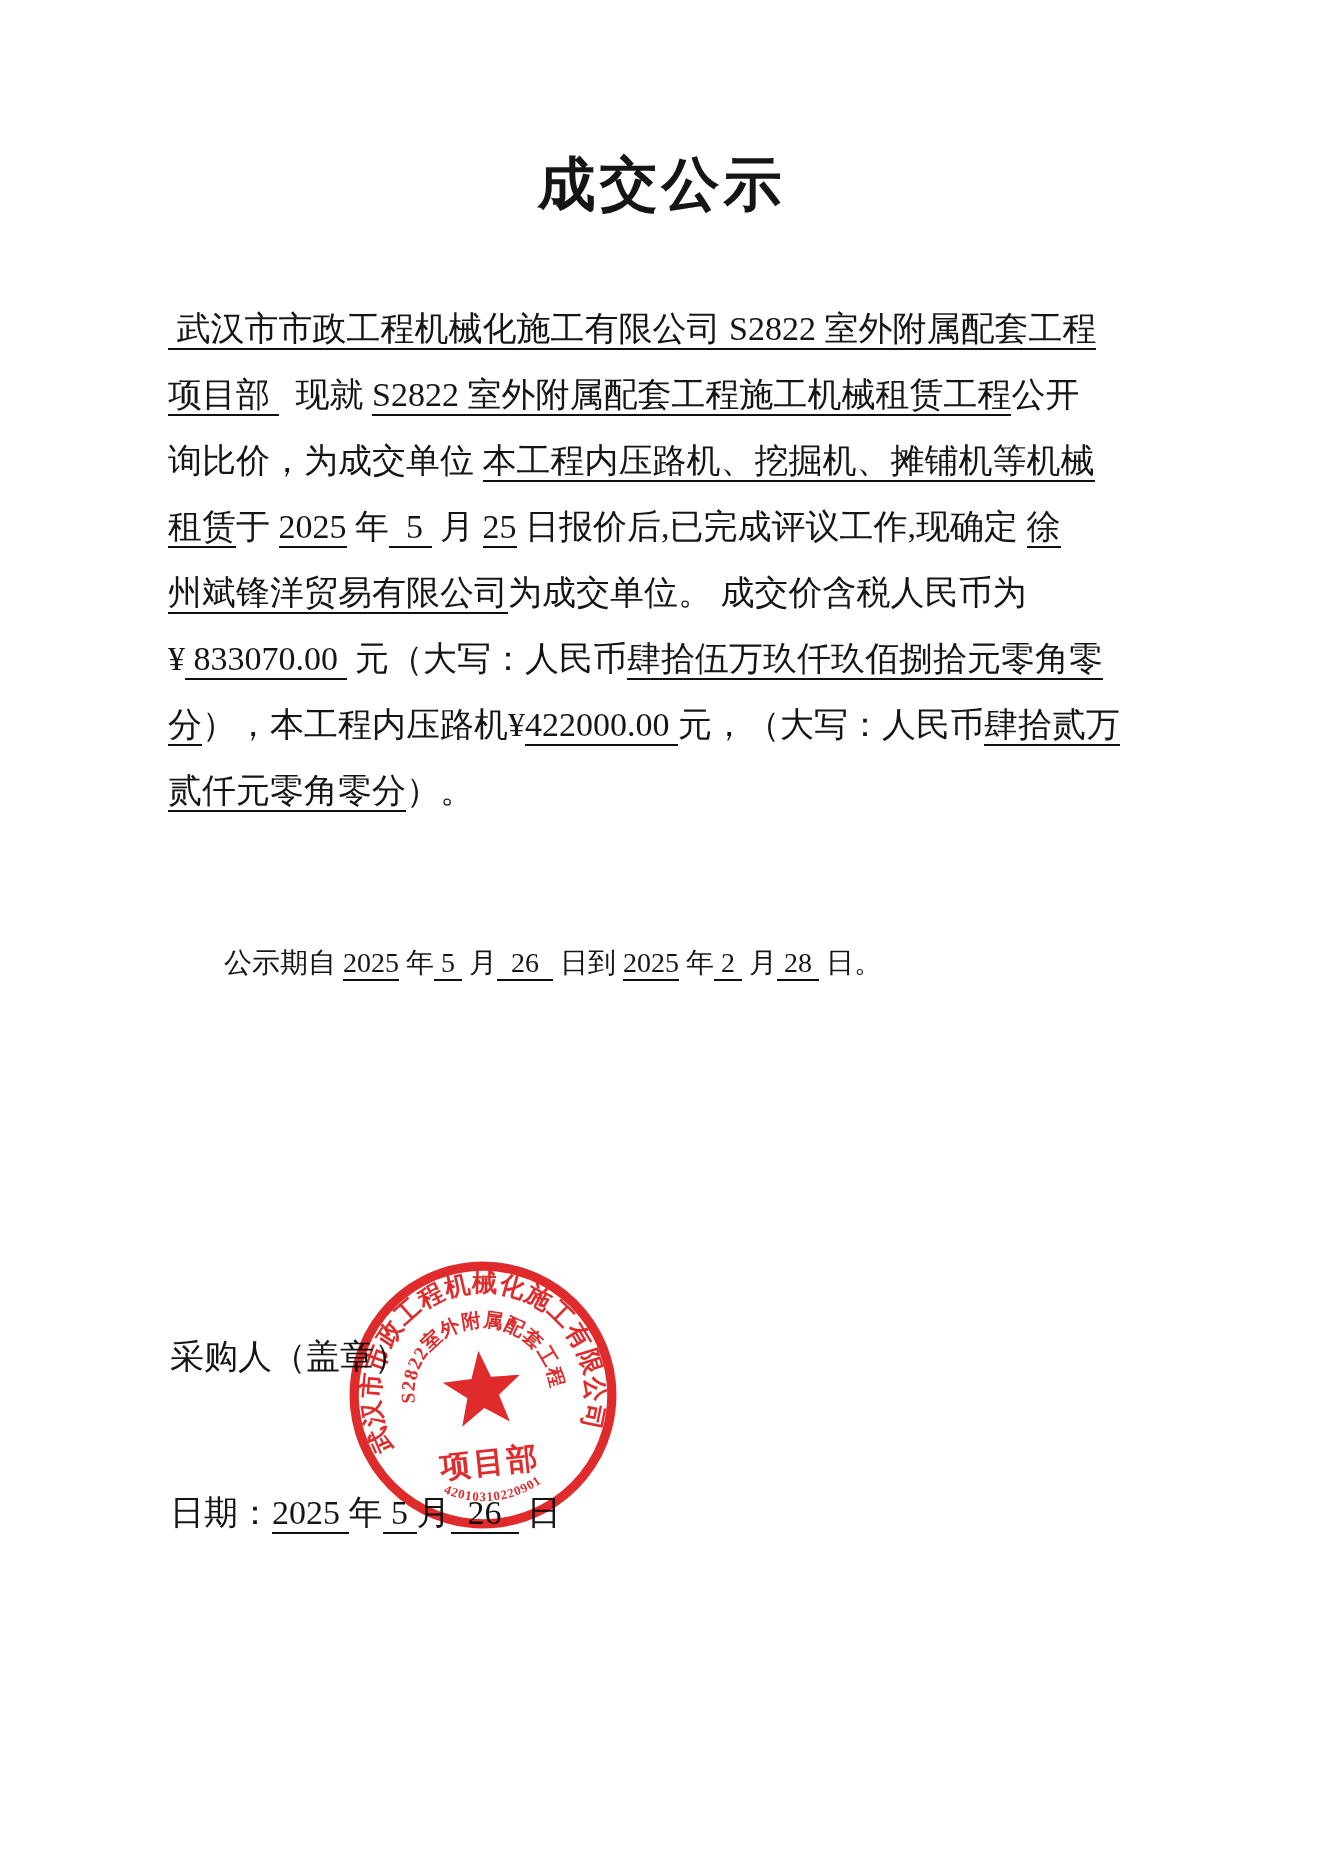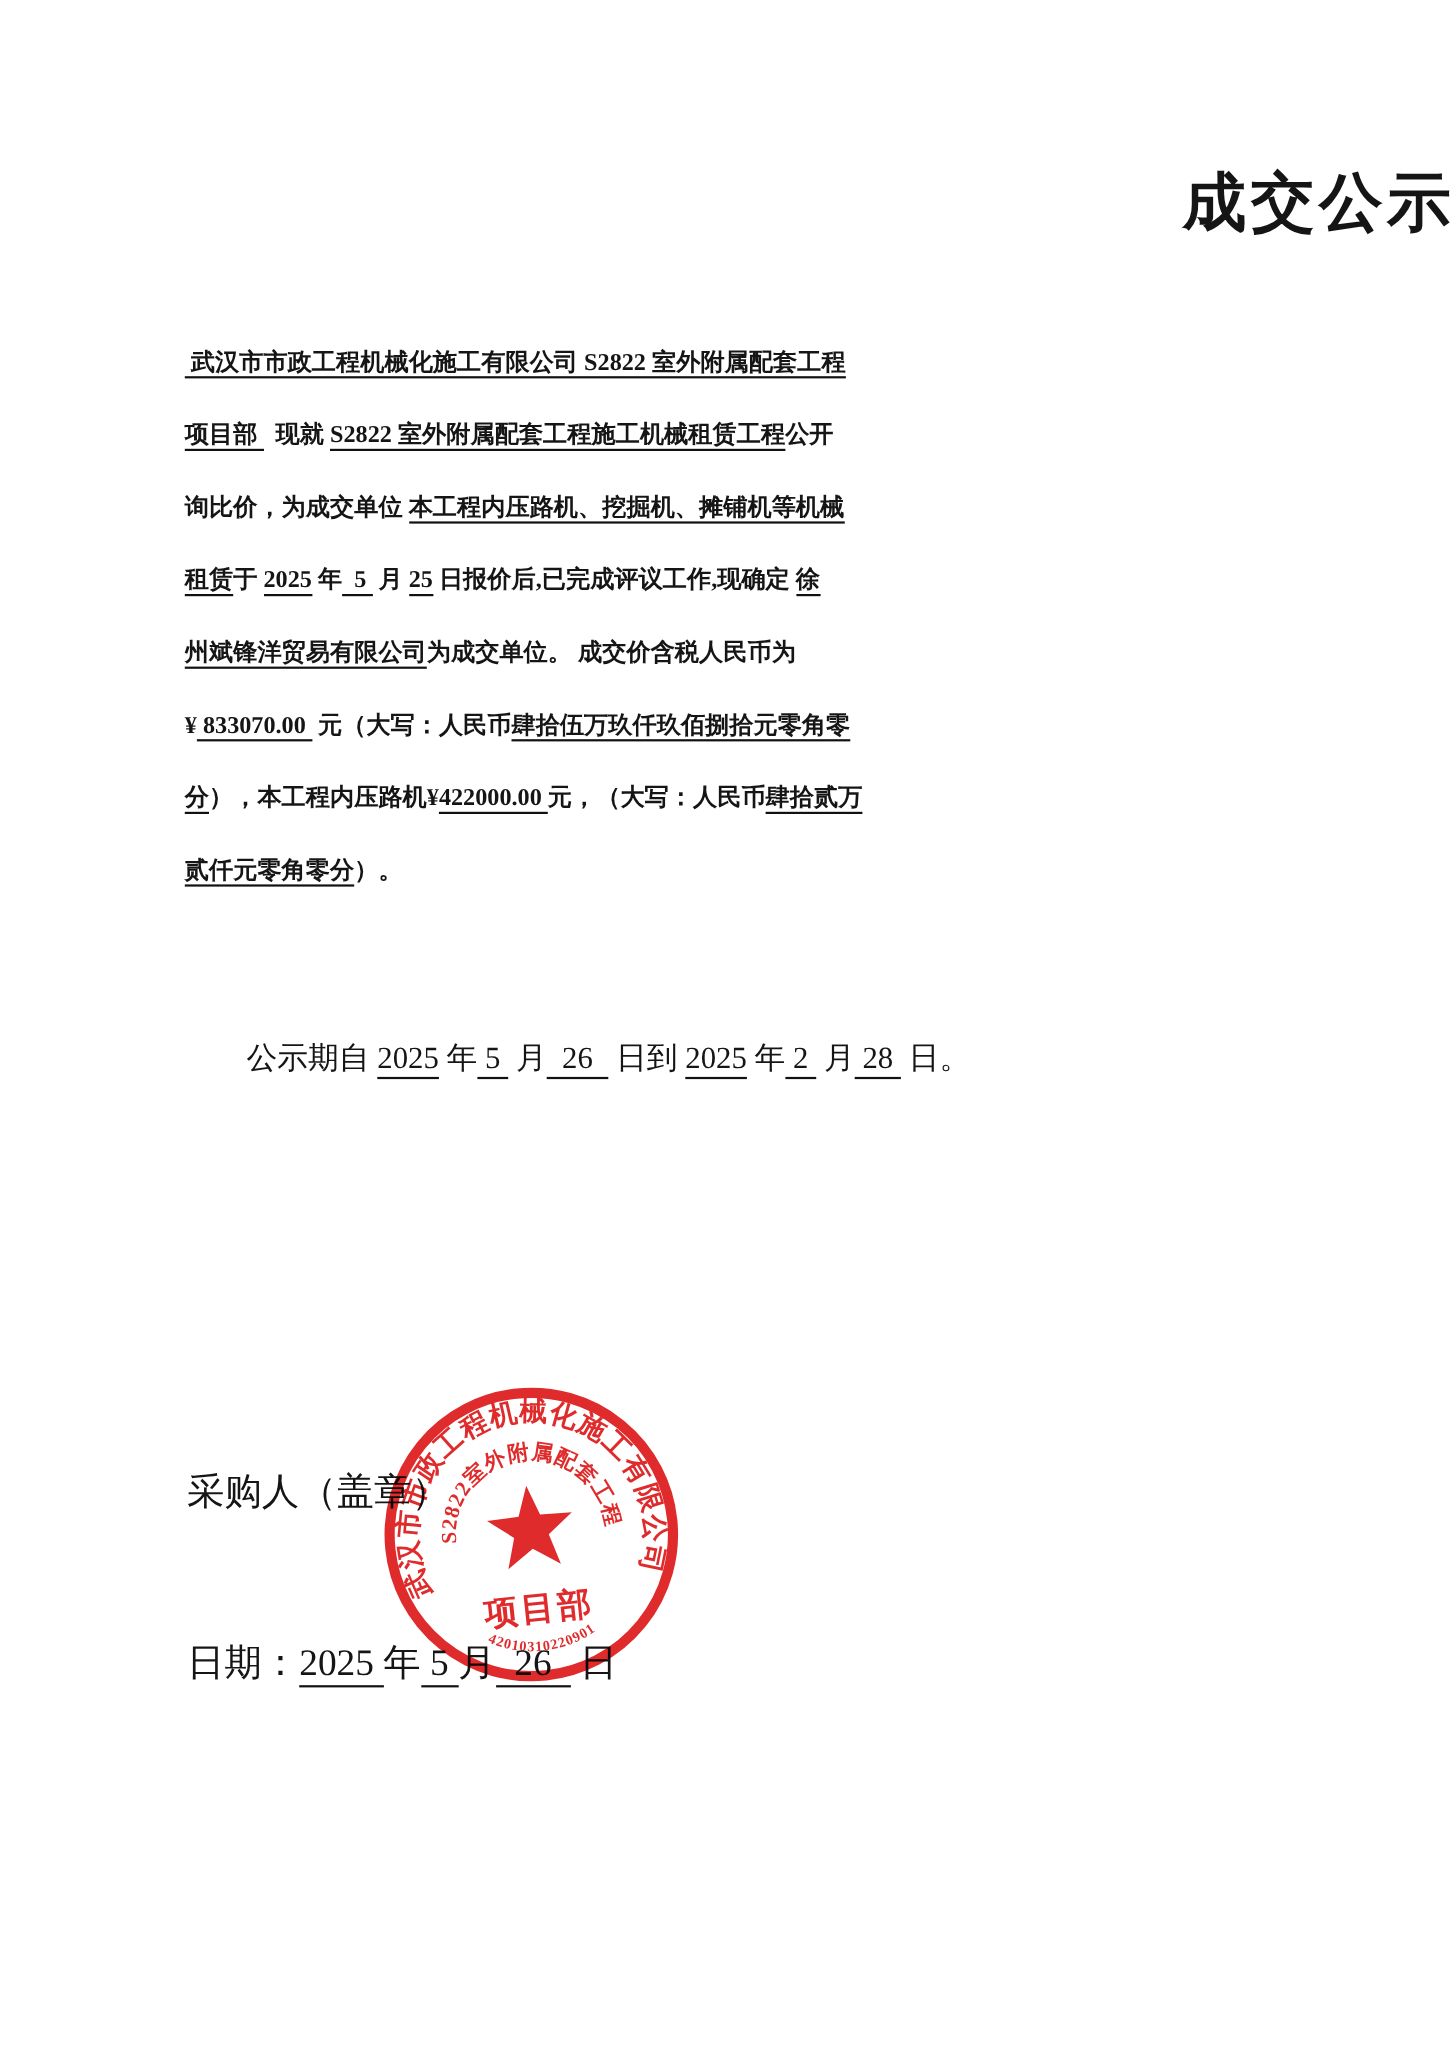--- a/index.html
+++ b/index.html
@@ -8,30 +8,29 @@
     width:1323px;height:1871px;
     margin:0 auto;
     background:#ffffff;
     font-family:"Liberation Serif","DejaVu Serif",serif;
     color:#151515;
     overflow:hidden;
   }
   .doc-title{
     position:absolute;
     left:0;top:152px;width:1323px;
-    text-align:right;
+    text-align:center;
     font-size:58px;font-weight:bold;
     letter-spacing:4px;
     line-height:66px;
   }
   .body-block{
     position:absolute;
     left:168px;top:296px;width:992px;
-    font-size:22px;
-    font-weight:bold;
+    font-size:34px;
   }
   .body-line{
     height:66px;line-height:66px;
     white-space:pre;
   }
   .run{white-space:pre;}
   .u{border-bottom:2px solid #111;padding-bottom:1px;}
   .notice-line{
     position:absolute;
     left:168px;top:930px;width:992px;

